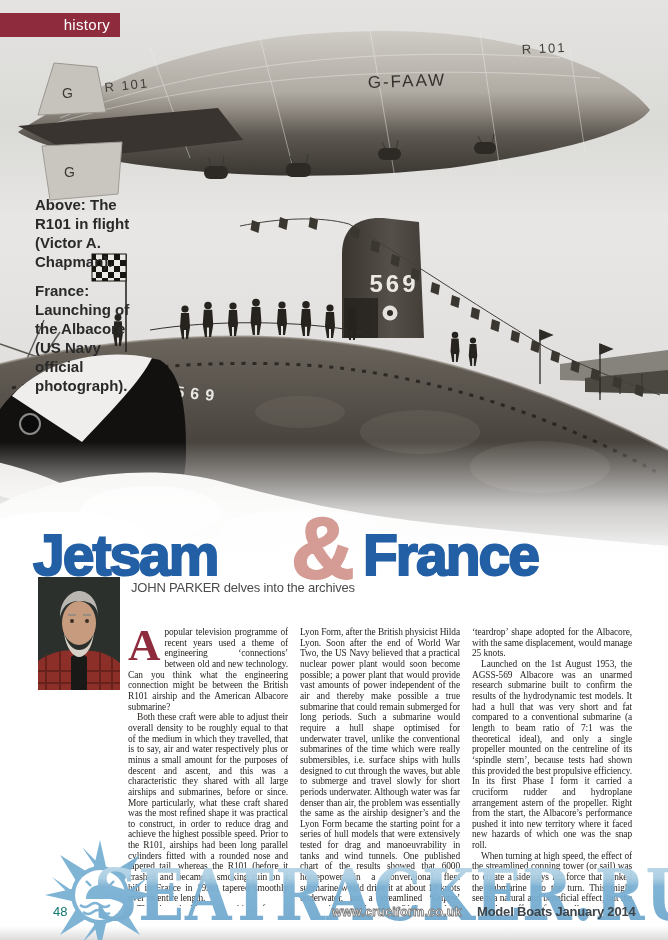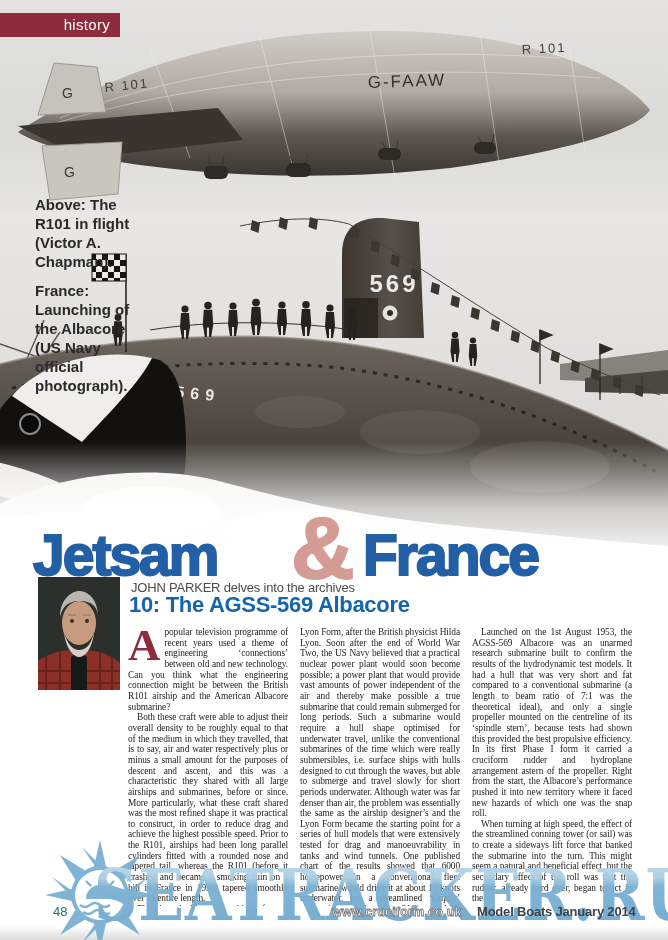--- a/index.html
+++ b/index.html
@@ -263,21 +263,20 @@
 
   <div class="caption">
     <p>Above: The R101 in flight (Victor A. Chapman).</p>
     <p>France: Launching of the Albacore (US Navy official photograph).</p>
   </div>
 
   <span class="title-word" id="title-word1">Jetsam</span>
   <span id="title-amp">&amp;</span>
   <span class="title-word" id="title-word2">France</span>
   <div class="byline">JOHN PARKER delves into the archives</div>
-  <div class="article-title">10: The AGSS-569 Albacore</div>
 
   <svg class="portrait" width="82" height="113" viewBox="0 0 82 113">
     <rect width="82" height="113" fill="#2b302c"></rect>
     <rect x="58" y="0" width="24" height="113" fill="#23272derebbe" opacity="0"></rect>
     <path d="M0,84 C14,74 30,72 41,74 C56,72 70,76 82,86 L82,113 L0,113 Z" fill="#8c2f28"></path>
     <g stroke="#5e1f1a" stroke-width="2" opacity=".8">
       <line x1="8" y1="78" x2="8" y2="113"></line>
         <line x1="22" y1="74" x2="22" y2="113"></line>
       <line x1="62" y1="74" x2="62" y2="113"></line>
         <line x1="74" y1="80" x2="74" y2="113"></line>
@@ -301,20 +300,21 @@
   <div class="columns">
     <div class="col">
       <p class="first"><span class="dropcap">A</span><span>popular television programme of recent years used a theme of engineering ‘connections’ between old and new technology. Can you think what the engineering connection might be between the British R101 airship and the American Albacore submarine?</span></p>
       <p>Both these craft were able to adjust their overall density to be roughly equal to that of the medium in which they travelled, that is to say, air and water respectively plus or minus a small amount for the purposes of descent and ascent, and this was a characteristic they shared with all large airships and submarines, before or since. More particularly, what these craft shared was the most refined shape it was practical to construct, in order to reduce drag and achieve the highest possible speed. Prior to the R101, airships had been long parallel cylinders fitted with a rounded nose and tapered tail, whereas the R101 (before it crashed and became a smoking ruin on a hill in France in 1930) tapered smoothly over its entire length.</p>
       <p>This shape had been the subject of much research in the 1920’s and was known as the</p>
     </div>
     <div class="col">
       <p class="first">Lyon Form, after the British physicist Hilda Lyon. Soon after the end of World War Two, the US Navy believed that a practical nuclear power plant would soon become possible; a power plant that would provide vast amounts of power independent of the air and thereby make possible a true submarine that could remain submerged for long periods. Such a submarine would require a hull shape optimised for underwater travel, unlike the conventional submarines of the time which were really submersibles, i.e. surface ships with hulls designed to cut through the waves, but able to submerge and travel slowly for short periods underwater. Although water was far denser than air, the problem was essentially the same as the airship designer’s and the Lyon Form became the starting point for a series of hull models that were extensively tested for drag and manoeuvrability in tanks and wind tunnels. One published chart of the results showed that 6000 horsepower in a conventional fleet submarine would drive it at about 17 knots underwater, but a streamlined ‘Guppy’ conversion would achieve 21 knots whilst the</p>
     </div>
     <div class="col">
+      <p class="first">‘teardrop’ shape adopted for the Albacore, with the same displacement, would manage 25 knots.</p>
       <p>Launched on the 1st August 1953, the AGSS-569 Albacore was an unarmed research submarine built to confirm the results of the hydrodynamic test models. It had a hull that was very short and fat compared to a conventional submarine (a length to beam ratio of 7:1 was the theoretical ideal), and only a single propeller mounted on the centreline of its ‘spindle stern’, because tests had shown this provided the best propulsive efficiency. In its first Phase I form it carried a cruciform rudder and hydroplane arrangement astern of the propeller. Right from the start, the Albacore’s performance pushed it into new territory where it faced new hazards of which one was the snap roll.</p>
       <p>When turning at high speed, the effect of the streamlined conning tower (or sail) was to create a sideways lift force that banked the submarine into the turn. This might seem a natural and beneficial effect, but the secondary effect of the roll was that the rudder, already hard over, began to act in the</p>
     </div>
   </div>
 
   <svg class="watermark" width="668" height="102" viewBox="0 0 668 102">
     <defs>
       <linearGradient id="wmg" x1="0" y1="0" x2="0" y2="1">
         <stop offset="0" stop-color="#c6ddec"></stop>
           <stop offset=".3" stop-color="#a9cde2"></stop>

